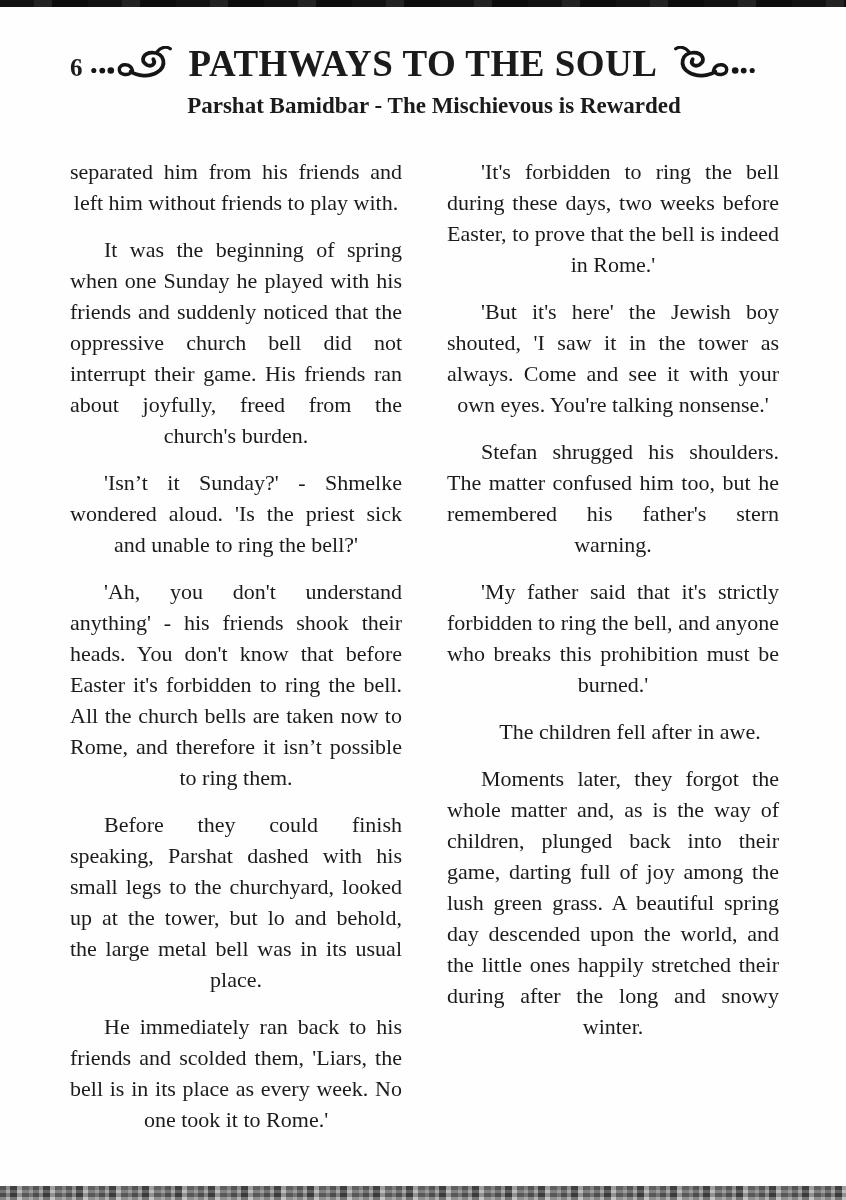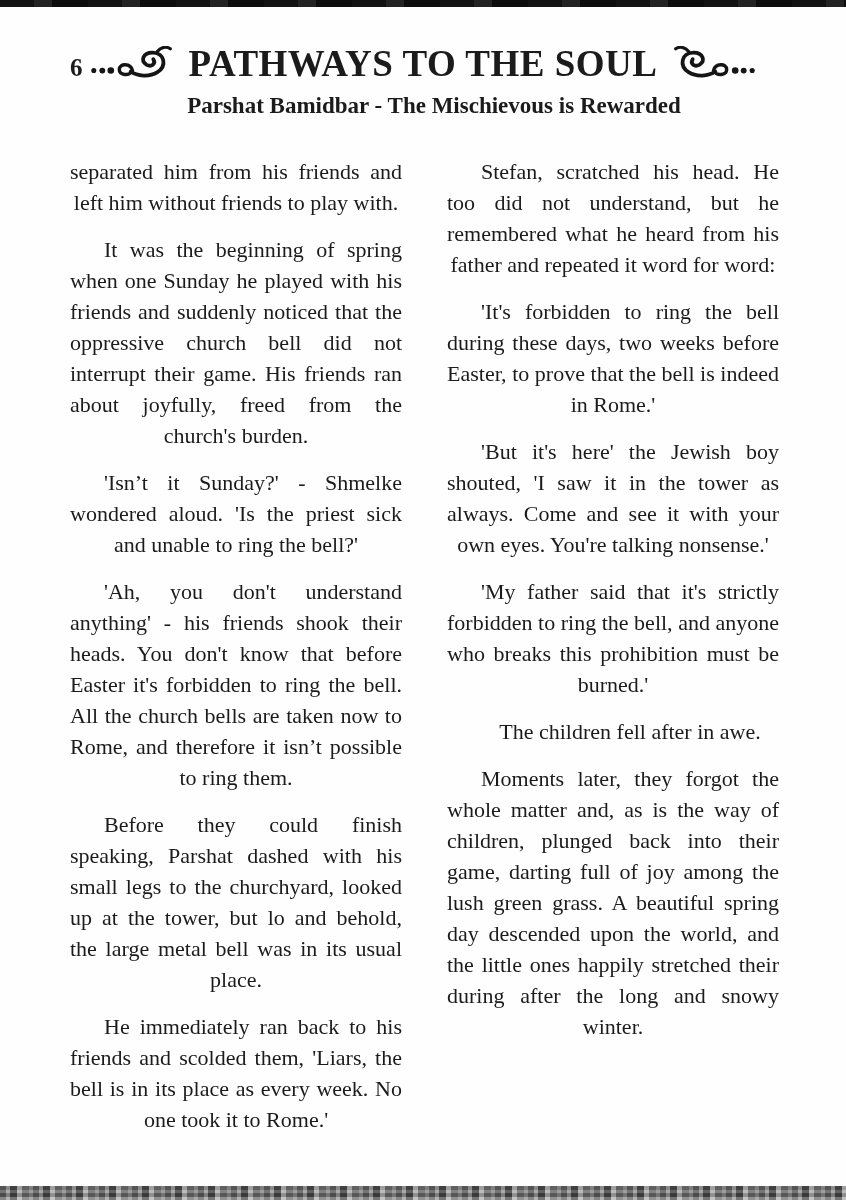--- a/index.html
+++ b/index.html
@@ -98,23 +98,23 @@
   <main class="columns">
     <section class="col">
       <p class="no-indent">separated him from his friends and left him without friends to play with.</p>
       <p>It was the beginning of spring when one Sunday he played with his friends and suddenly noticed that the oppressive church bell did not interrupt their game. His friends ran about joyfully, freed from the church's burden.</p>
       <p>'Isn’t it Sunday?' - Shmelke wondered aloud. 'Is the priest sick and unable to ring the bell?'</p>
       <p>'Ah, you don't understand anything' - his friends shook their heads. You don't know that before Easter it's forbidden to ring the bell. All the church bells are taken now to Rome, and therefore it isn’t possible to ring them.</p>
       <p>Before they could finish speaking, Parshat dashed with his small legs to the churchyard, looked up at the tower, but lo and behold, the large metal bell was in its usual place.</p>
       <p>He immediately ran back to his friends and scolded them, 'Liars, the bell is in its place as every week. No one took it to Rome.'</p>
     </section>
     <section class="col">
-      <p>Stefan, scratched his head. He too did not understand, but he remembered what he heard from his father and repeated it word for word:</p>
       <p>'It's forbidden to ring the bell during these days, two weeks before Easter, to prove that the bell is indeed in Rome.'</p>
       <p>'But it's here' the Jewish boy shouted, 'I saw it in the tower as always. Come and see it with your own eyes. You're talking nonsense.'</p>
+      <p>Stefan shrugged his shoulders. The matter confused him too, but he remembered his father's stern warning.</p>
       <p>'My father said that it's strictly forbidden to ring the bell, and anyone who breaks this prohibition must be burned.'</p>
       <p>The children fell after in awe.</p>
       <p>Moments later, they forgot the whole matter and, as is the way of children, plunged back into their game, darting full of joy among the lush green grass. A beautiful spring day descended upon the world, and the little ones happily stretched their during after the long and snowy winter.</p>
     </section>
   </main>
 
   <div class="scan-bar-bottom"></div>
 
 </div>
 

